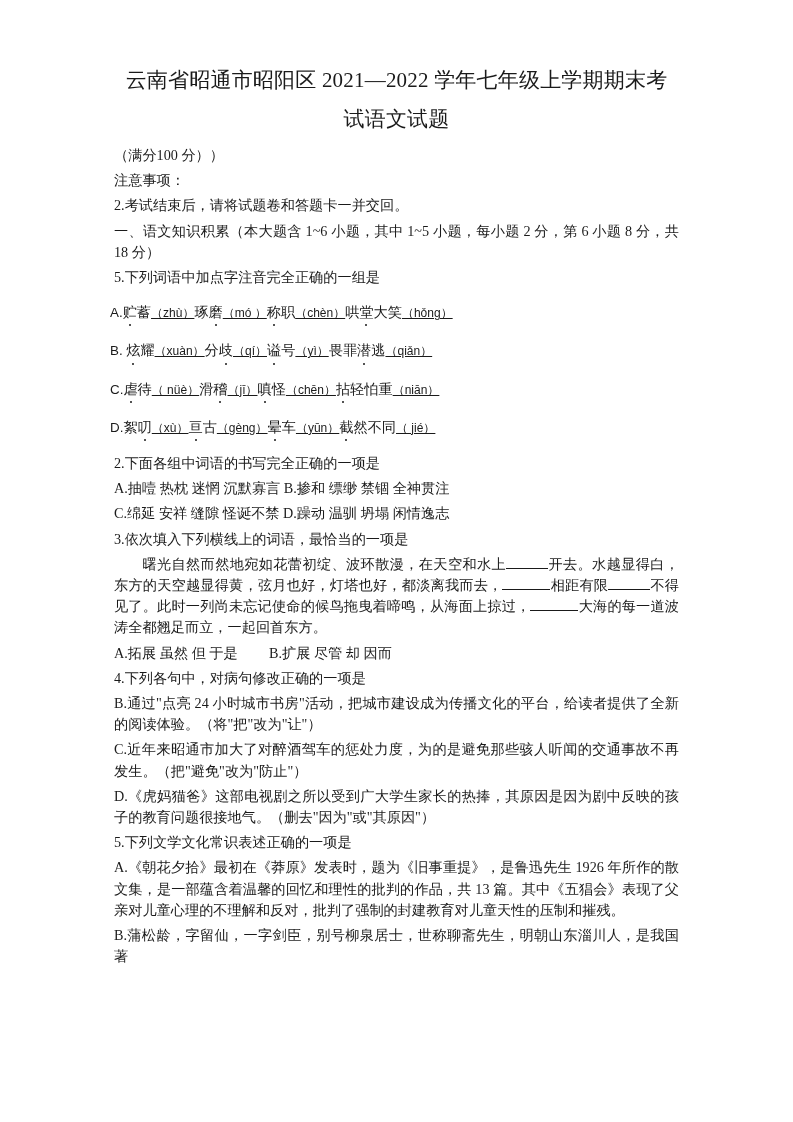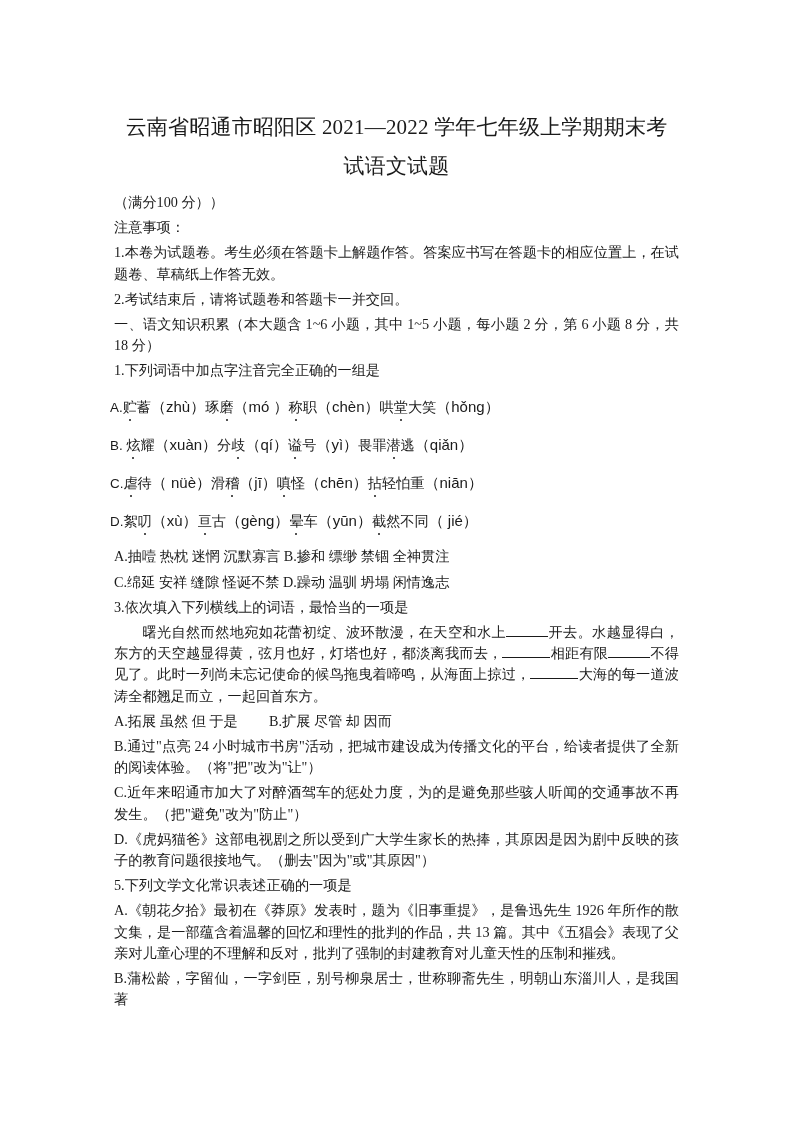--- a/index.html
+++ b/index.html
@@ -13,21 +13,21 @@
     font-family: "Liberation Serif", "DejaVu Serif", serif;
     color: #1a1a1a;
     -webkit-font-smoothing: antialiased;
   }
   .page {
     position: relative;
     width: 793px;
     height: 1122px;
     background: #ffffff;
     box-sizing: border-box;
-    padding: 108px 110px 0 110px;
+    padding: 61px 110px 0 110px;
   }
   .doc-title {
     font-size: 21px;
     line-height: 39px;
     text-align: center;
     font-weight: normal;
     margin: 0 0 6px 0;
     letter-spacing: 0.2px;
   }
   .body-block {
@@ -67,45 +67,44 @@
     display: inline-block;
     border-bottom: 1px solid #1a1a1a;
     min-width: 42px;
     vertical-align: baseline;
   }
   .blank-wide {
     min-width: 48px;
   }
   .sp3 { display: inline-block; width: 2.2em; }
   .latin { font-family: "Liberation Sans", "DejaVu Sans", sans-serif; font-size: 13.4px; }
-  .pyn { font-family: "Liberation Sans", "DejaVu Sans", sans-serif; font-size: 15px; }
+  .pyn { font-family: "Liberation Sans", "DejaVu Sans", sans-serif; font-size: 12px; text-decoration: underline; }
 </style>
 </head>
 <body>
 
 <div class="page">
 
   <h1 class="doc-title">
     <span>云南省昭通市昭阳区 2021—2022 学年七年级上学期期末考</span><br>
     <span>试语文试题</span>
   </h1>
 
   <div class="body-block">
 
     <div class="para">（满分100 分））</div>
 
     <div class="para">注意事项：</div>
 
-    <div class="para">1.本卷为试题卷。考生必须在答题卡上解题作答。答案应书写在答题卡的相应位置上，在试题卷、草稿纸上作答无效。</div>
 
     <div class="para">2.考试结束后，请将试题卷和答题卡一并交回。</div>
 
     <div class="para">一、语文知识积累（本大题含 1~6 小题，其中 1~5 小题，每小题 2 分，第 6 小题 8 分，共 18 分）</div>
 
-    <div class="para">1.下列词语中加点字注音完全正确的一组是</div>
+    <div class="para">5.下列词语中加点字注音完全正确的一组是</div>
 
     <div class="gap-sm"></div>
 
     <div class="para opt-row">
       <span class="latin">A.</span><span class="dot">贮</span>蓄<span class="pyn">（zhù）</span>琢<span class="dot">磨</span><span class="pyn">（mó ）</span><span class="dot">称</span>职<span class="pyn">（chèn）</span>哄<span class="dot">堂</span>大笑<span class="pyn">（hǒng）</span>
       
     </div>
 
     <div class="gap-md"></div>
 
@@ -123,33 +122,35 @@
 
     <div class="gap-md"></div>
 
     <div class="para opt-row">
       <span class="latin">D.</span>絮<span class="dot">叨</span><span class="pyn">（xù）</span><span class="dot">亘</span>古<span class="pyn">（gèng）</span><span class="dot">晕</span>车<span class="pyn">（yūn）</span><span class="dot">截</span>然不同<span class="pyn">（ jié）</span>
       
     </div>
 
     <div class="gap-sm"></div>
 
+    <div class="para">2.下面各组中词语的书写完全正确的一项是</div>
     <div class="para">A.抽噎 热枕 迷惘 沉默寡言 B.掺和 缥缈 禁锢 全神贯注</div>
     <div class="para">C.绵延 安祥 缝隙 怪诞不禁 D.躁动 温驯 坍塌 闲情逸志</div>
 
     <div class="para">3.依次填入下列横线上的词语，最恰当的一项是</div>
 
     <div class="para indent">
       <span>曙光自然而然地宛如花蕾初绽、波环散漫，在天空和水上</span><span class="blank"></span><span>开去。水越显得白，东方的天空越显得黄，弦月也好，灯塔也好，都淡离我而去，</span><span class="blank blank-wide"></span><span>相距有限</span><span class="blank"></span><span>不得见了。此时一列尚未忘记使命的候鸟拖曳着啼鸣，从海面上掠过，</span><span class="blank blank-wide"></span><span>大海的每一道波涛全都翘足而立，一起回首东方。</span>
     </div>
 
     <div class="para">
       <span>A.拓展 虽然 但 于是</span><span class="sp3"></span><span>B.扩展 尽管 却 因而</span>
     </div>
 
+    <div class="para">4.下列各句中，对病句修改正确的一项是</div>
     <div class="para">B.通过"点亮 24 小时城市书房"活动，把城市建设成为传播文化的平台，给读者提供了全新的阅读体验。（将"把"改为"让"）</div>
     <div class="para">C.近年来昭通市加大了对醉酒驾车的惩处力度，为的是避免那些骇人听闻的交通事故不再发生。（把"避免"改为"防止"）</div>
     <div class="para">D.《虎妈猫爸》这部电视剧之所以受到广大学生家长的热捧，其原因是因为剧中反映的孩子的教育问题很接地气。（删去"因为"或"其原因"）</div>
 
     <div class="para">5.下列文学文化常识表述正确的一项是</div>
     <div class="para">A.《朝花夕拾》最初在《莽原》发表时，题为《旧事重提》，是鲁迅先生 1926 年所作的散文集，是一部蕴含着温馨的回忆和理性的批判的作品，共 13 篇。其中《五猖会》表现了父亲对儿童心理的不理解和反对，批判了强制的封建教育对儿童天性的压制和摧残。</div>
     <div class="para">B.蒲松龄，字留仙，一字剑臣，别号柳泉居士，世称聊斋先生，明朝山东淄川人，是我国著</div>
 
   </div>
 </div>

